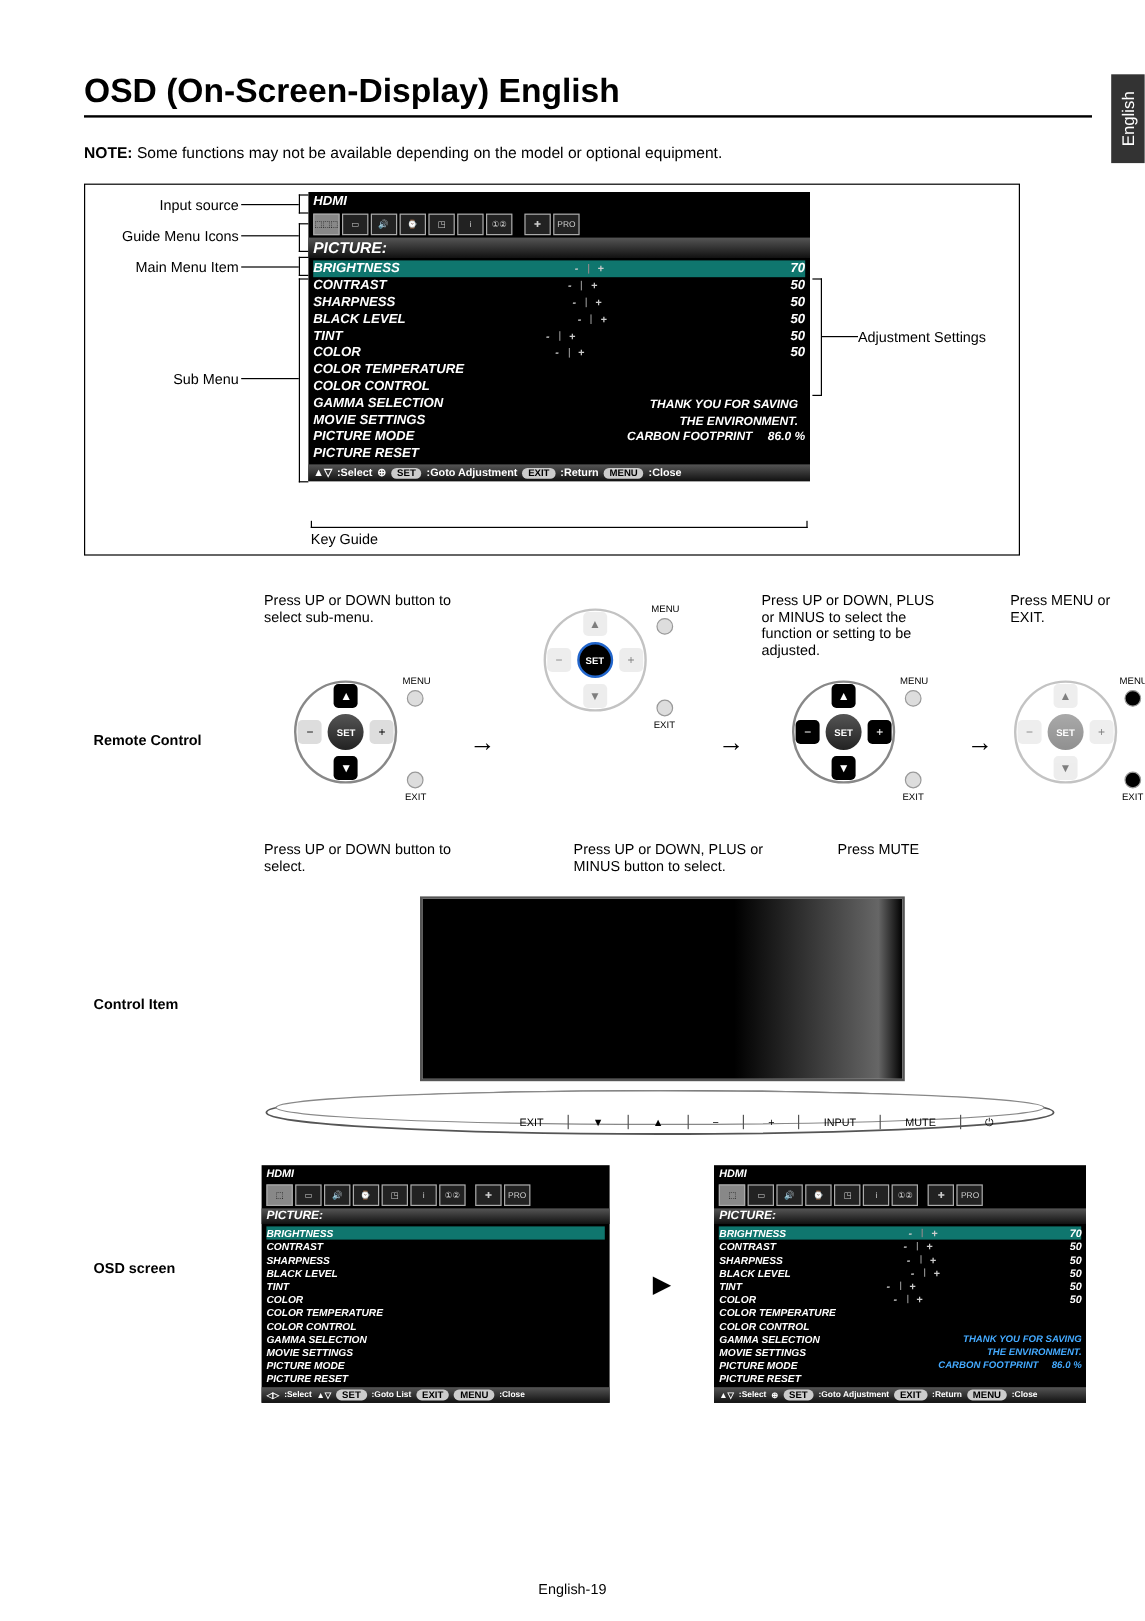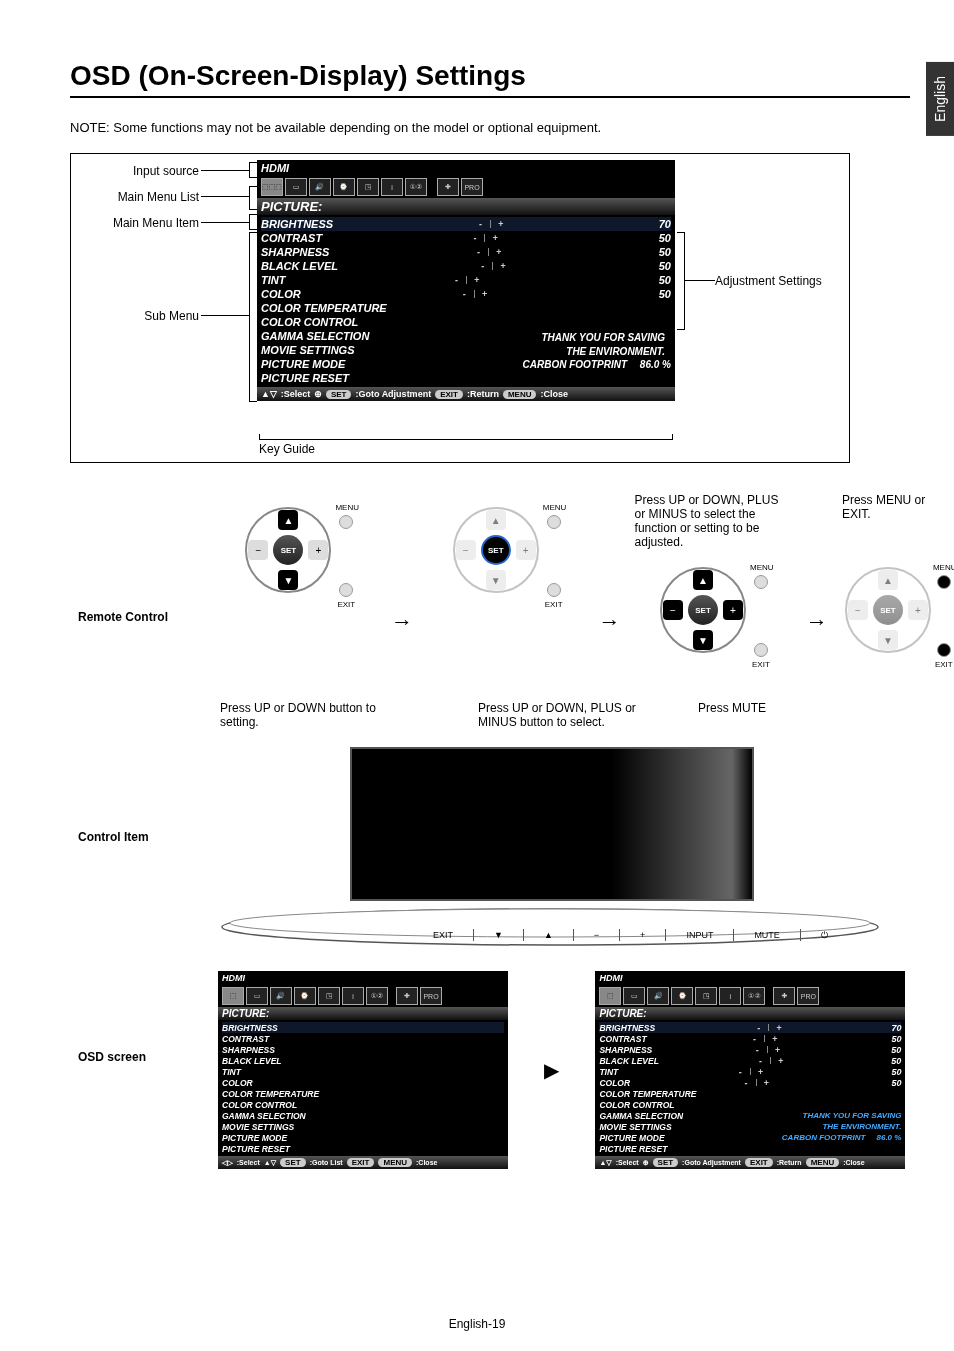--- a/index.html
+++ b/index.html
@@ -25,21 +25,21 @@
   right: 0;
   top: 62px;
   background: #333;
   color: #fff;
   writing-mode: vertical-rl;
   transform: rotate(180deg);
   padding: 14px 6px;
   font-size: 14px;
 }
 .note-line { padding: 22px 70px 10px 70px; font-size: 13px; }
-.note-line b { font-weight: normal; }
+.note-line b { font-weight: bold; }
 .diagram-box {
   position: relative;
   margin: 8px 70px 0 70px;
   border: 1px solid #000;
   width: 780px;
   height: 310px;
   padding: 6px;
 }
 .label-left { font-size: 12px; position: absolute; text-align: right; }
 .label-right { font-size: 12px; position: absolute; text-align: left; }
@@ -51,21 +51,21 @@
   color: #fff;
   font-family: Arial, sans-serif;
 }
 .osd-header { font-size: 11px; padding: 2px 4px; font-weight:bold; font-style:italic; }
 .osd-icons { display:flex; gap:2px; padding:2px 4px; flex-wrap:wrap; align-items:center; }
 .osd-tab { border:1px solid #aaa; width:22px; height:18px; display:inline-flex; align-items:center; justify-content:center; font-size:7px; color:#ccc; background:#222; }
 .osd-tab.sel { background:#888; color:#000; }
 .osd-section-title { background: linear-gradient(#555,#111); padding:1px 4px; font-size:13px; font-weight:bold; font-style:italic; }
 .osd-items { padding:2px 4px; font-size:11px; font-weight:bold; font-style:italic; }
 .osd-items .row { display:flex; justify-content:space-between; align-items:center; height:14px; }
-.osd-items .row.hl { background:#0f172a; }
+.osd-items .row.hl { background:#0f766e; }
 .slider { flex:1; max-width:120px; margin:0 6px; border-top:1px solid #888; border-bottom:1px solid #888; height:6px; position:relative; display:flex; align-items:center; }
 .slider::before { content:''; position:absolute; left:50%; top:-2px; bottom:-2px; width:1px; background:#888; }
 .slider-fill { position:absolute; left:0; top:1px; bottom:1px; width:50%; background: repeating-linear-gradient(90deg,#888 0 2px, transparent 2px 4px); }
 .slider-wrap { display:flex; align-items:center; font-size:9px; color:#ccc; }
 .slider-wrap .pm{ padding:0 2px; }
 .val { width:22px; text-align:right; font-style:italic; font-weight:bold; }
 .thank { font-size:10px; text-align:right; font-style:italic; font-weight:bold; padding:2px 6px 0 0; }
 .key-guide { background:linear-gradient(#555,#111); font-size:9px; padding:2px 4px; display:flex; gap:4px; align-items:center; font-weight:bold; white-space:nowrap; }
 .pill { background:#ccc; color:#000; border-radius:7px; padding:0 5px; font-size:8px; font-style:normal; font-weight:bold; }
 
@@ -120,31 +120,31 @@
 
 .bracket { position:absolute; border:1px solid #000; border-right:none; width:8px; }
 .bracket.right { border:1px solid #000; border-left:none; }
 
 </style>
 </head>
 <body>
 
 <div class="side-tab">English</div>
 
-<h1 class="page-title">OSD (On-Screen-Display) Settings</h1>
+<h1 class="page-title">OSD (On-Screen-Display) English</h1>
 
 <div class="note-line">
   <b>NOTE:</b>
   <span>Some functions may not be available depending on the model or optional equipment.</span>
 </div>
 
 <div class="diagram-box">
 
   <span class="label-left" style="left:0; top:10px; width:128px">Input source</span>
-  <span class="label-left" style="left:0; top:36px; width:128px">Main Menu List</span>
+  <span class="label-left" style="left:0; top:36px; width:128px">Guide Menu Icons</span>
   <span class="label-left" style="left:0; top:62px; width:128px">Main Menu Item</span>
   <span class="label-left" style="left:0; top:155px; width:128px">Sub Menu</span>
   <span class="label-right" style="right:4px; top:120px; width:130px">Adjustment Settings</span>
 
   <div class="lead" style="left:130px; top:16px; width:48px"></div>
   <div class="lead" style="left:130px; top:42px; width:48px"></div>
   <div class="lead" style="left:130px; top:68px; width:48px"></div>
   <div class="lead" style="left:130px; top:161px; width:48px"></div>
 
   <div class="bracket" style="left:178px; top:8px; height:16px"></div>
@@ -276,20 +276,21 @@
 
   <div style="position:absolute; left:188px; bottom:6px; width:414px; text-align:left; font-size:12px">
     <div style="border:1px solid #000; border-top:none; height:6px; margin-bottom:2px"></div>
     <span>Key Guide</span>
   </div>
 </div>
 
 <div class="row-label" style="top:610px">Remote Control</div>
 <div class="steps-row">
   <div class="step-col">
+    <div class="step-text">Press UP or DOWN button to select sub-menu.</div>
     <div class="remote-pad">
       <div class="dpad">
         <div class="dpad-outer"></div>
         <div class="arrow-btn up hl">▲</div>
         <div class="arrow-btn down hl">▼</div>
         <div class="arrow-btn left">−</div>
         <div class="arrow-btn right">+</div>
         <div class="dpad-center">SET</div>
       </div>
       <div class="menu-lbl">MENU</div>
@@ -351,21 +352,21 @@
         <div class="menu-dot hl" style="left:92px"></div>
       <div class="exit-dot hl" style="left:92px"></div>
         <div class="exit-lbl" style="left:90px">EXIT</div>
     </div>
   </div>
 </div>
 
 <div class="row-label" style="top:830px">Control Item</div>
 <div class="steps-row panel-row" style="margin-top:36px">
   <div class="step-col">
-      <div class="step-text">Press UP or DOWN button to setting.</div>
+      <div class="step-text">Press UP or DOWN button to select.</div>
     </div>
   <div style="width:24px"></div>
   <div style="width:24px"></div>
   <div class="step-col">
       <div class="step-text">Press UP or DOWN, PLUS or MINUS button to select.</div>
     </div>
   <div style="width:24px"></div>
   <div class="step-col" style="width:110px">
       <div class="step-text">Press MUTE</div>
     </div>

